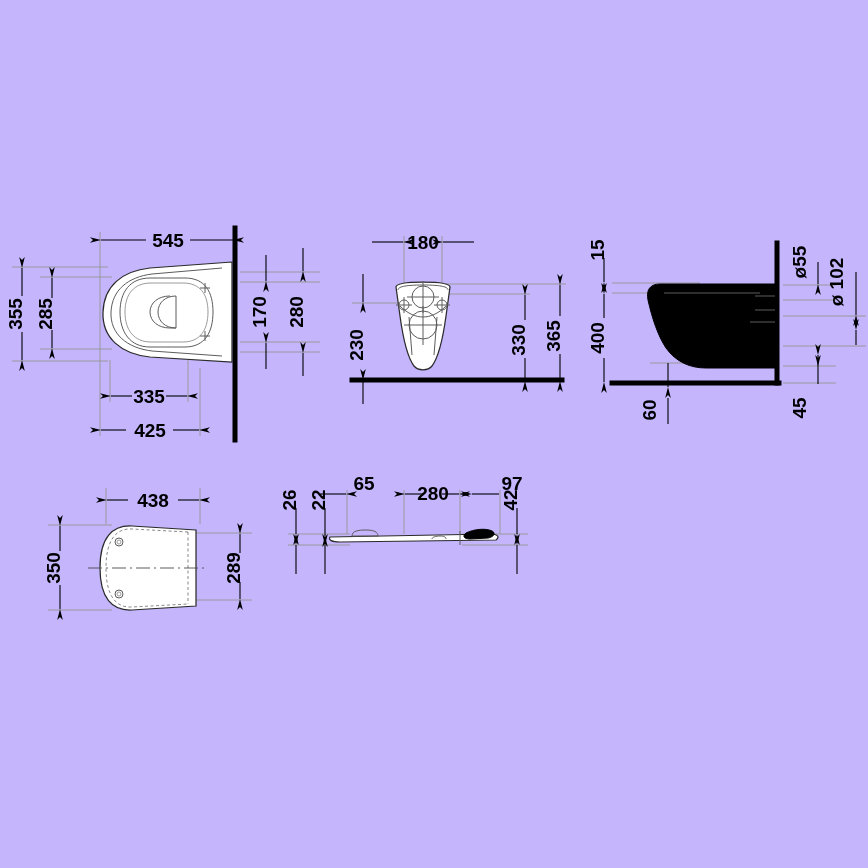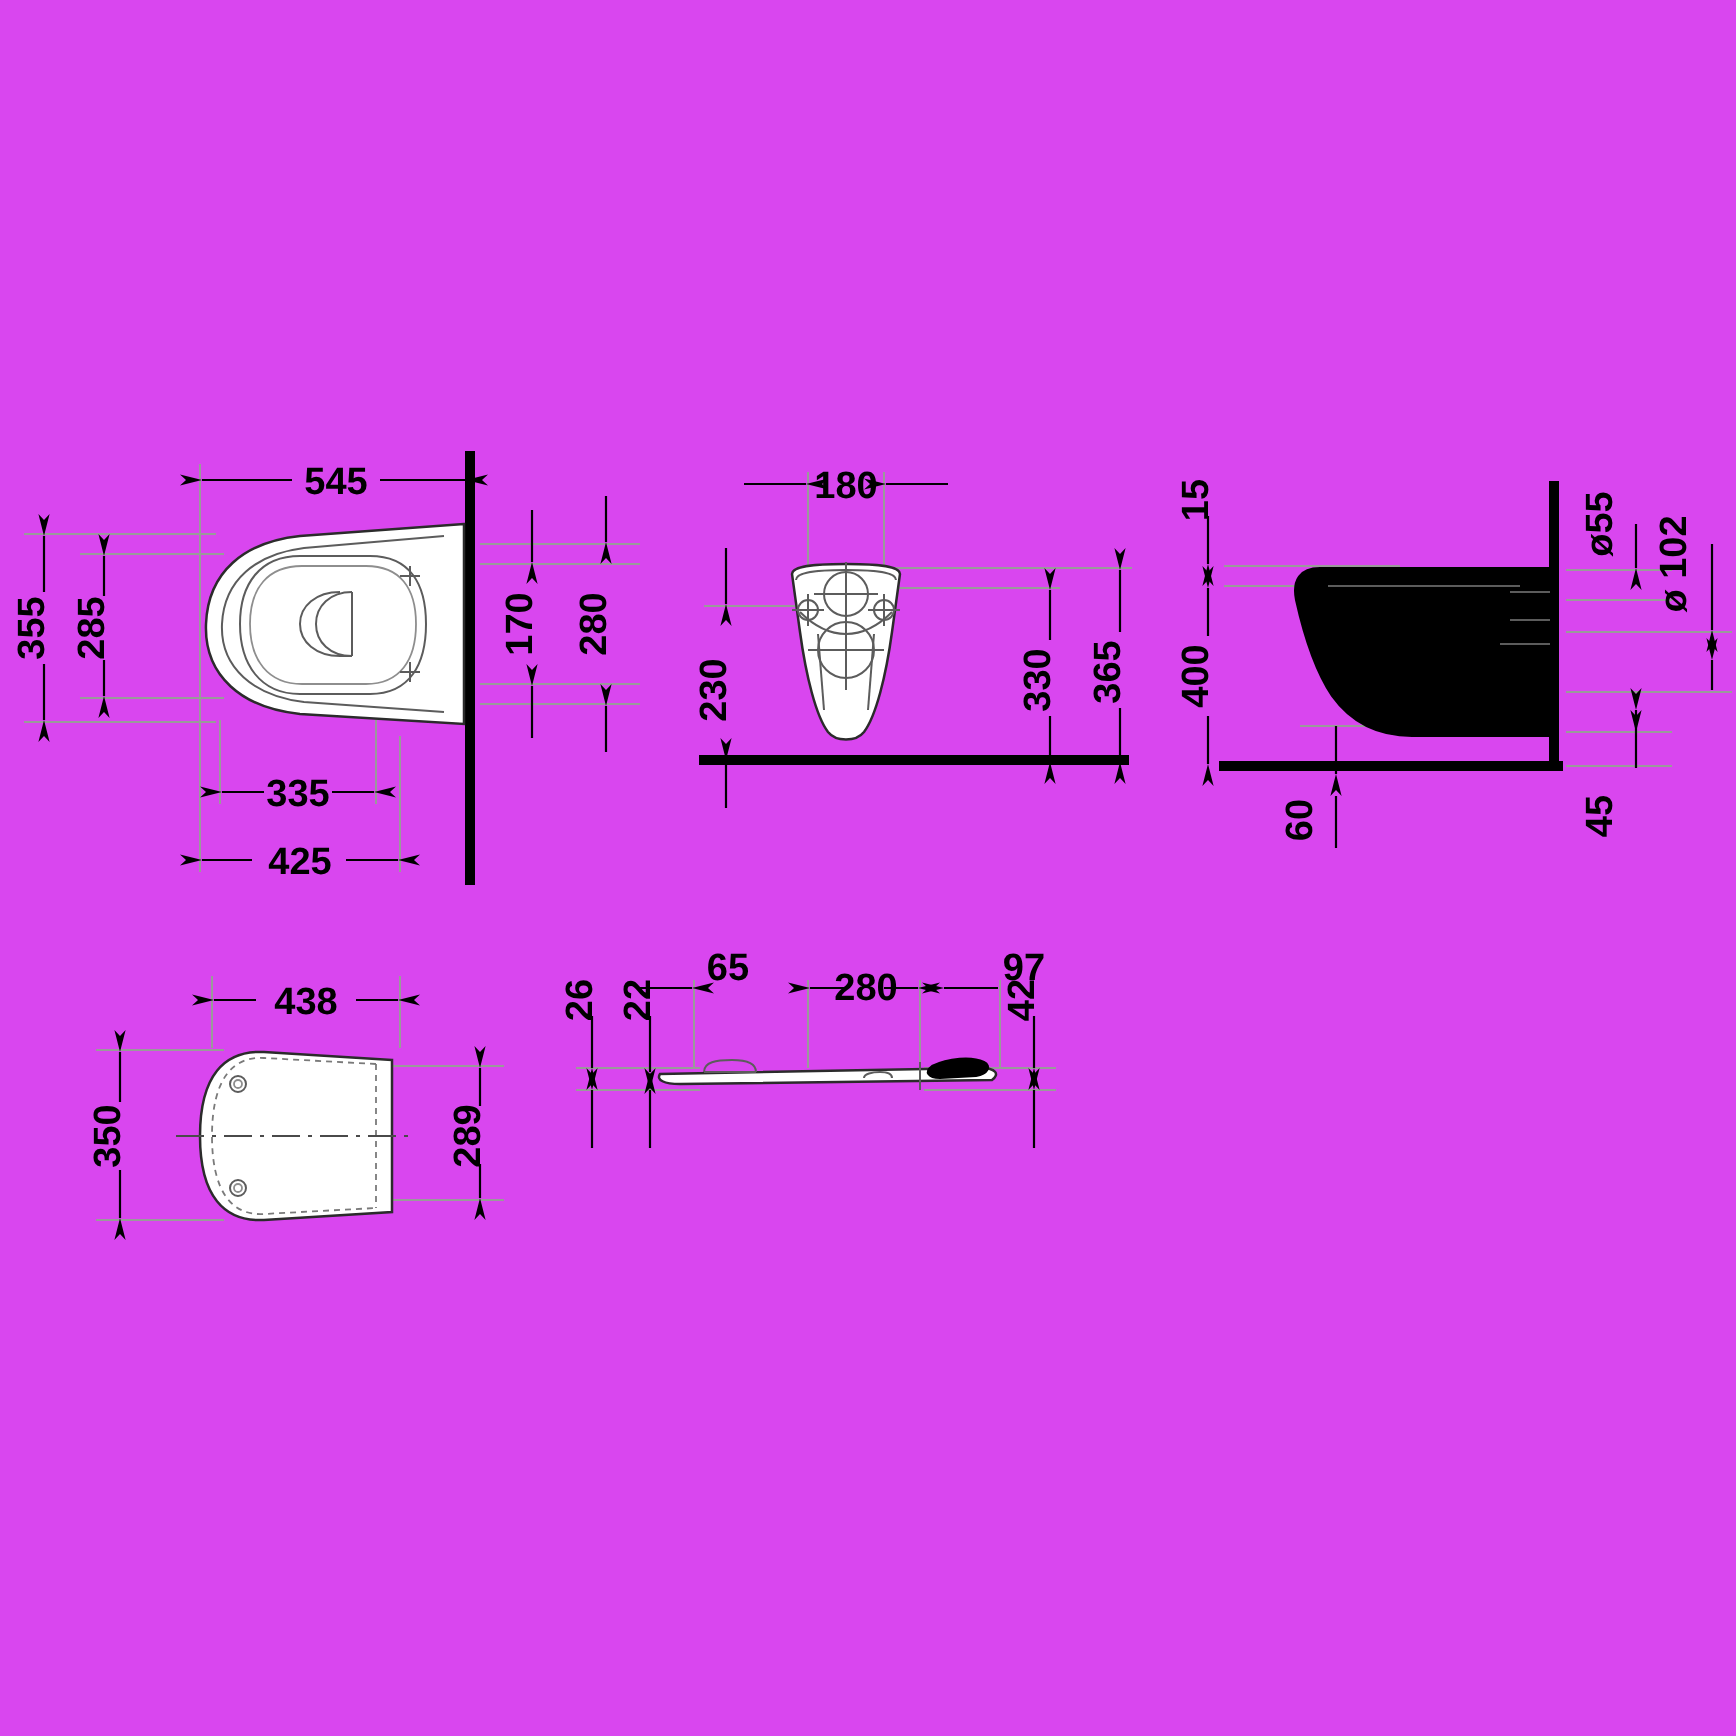--- a/index.html
+++ b/index.html
@@ -11,21 +11,21 @@
   body {
     width: 868px;
     height: 868px;
     font-family: "Liberation Sans", sans-serif;
     overflow: hidden;
   }
   #drawing-root {
     position: relative;
     width: 868px;
     height: 868px;
-    background: #d946ef;
+    background: #c4b5fd;
   }
   #drawing-svg {
     position: absolute;
     top: 0;
     left: 0;
     width: 868px;
     height: 868px;
     display: block;
   }
   .dim-text {

